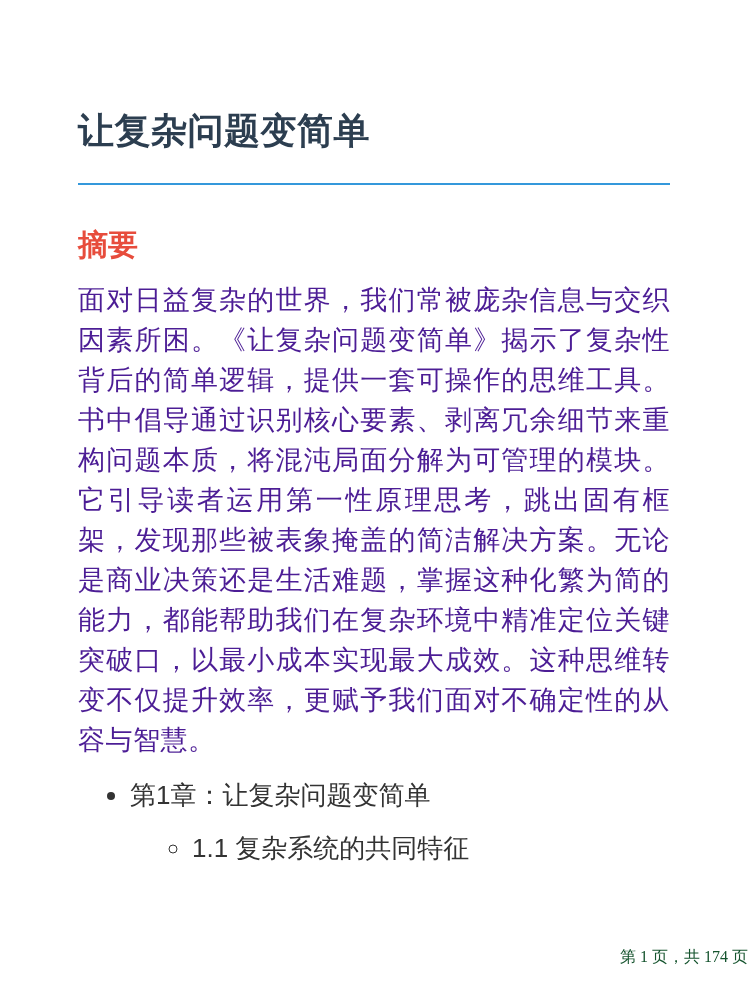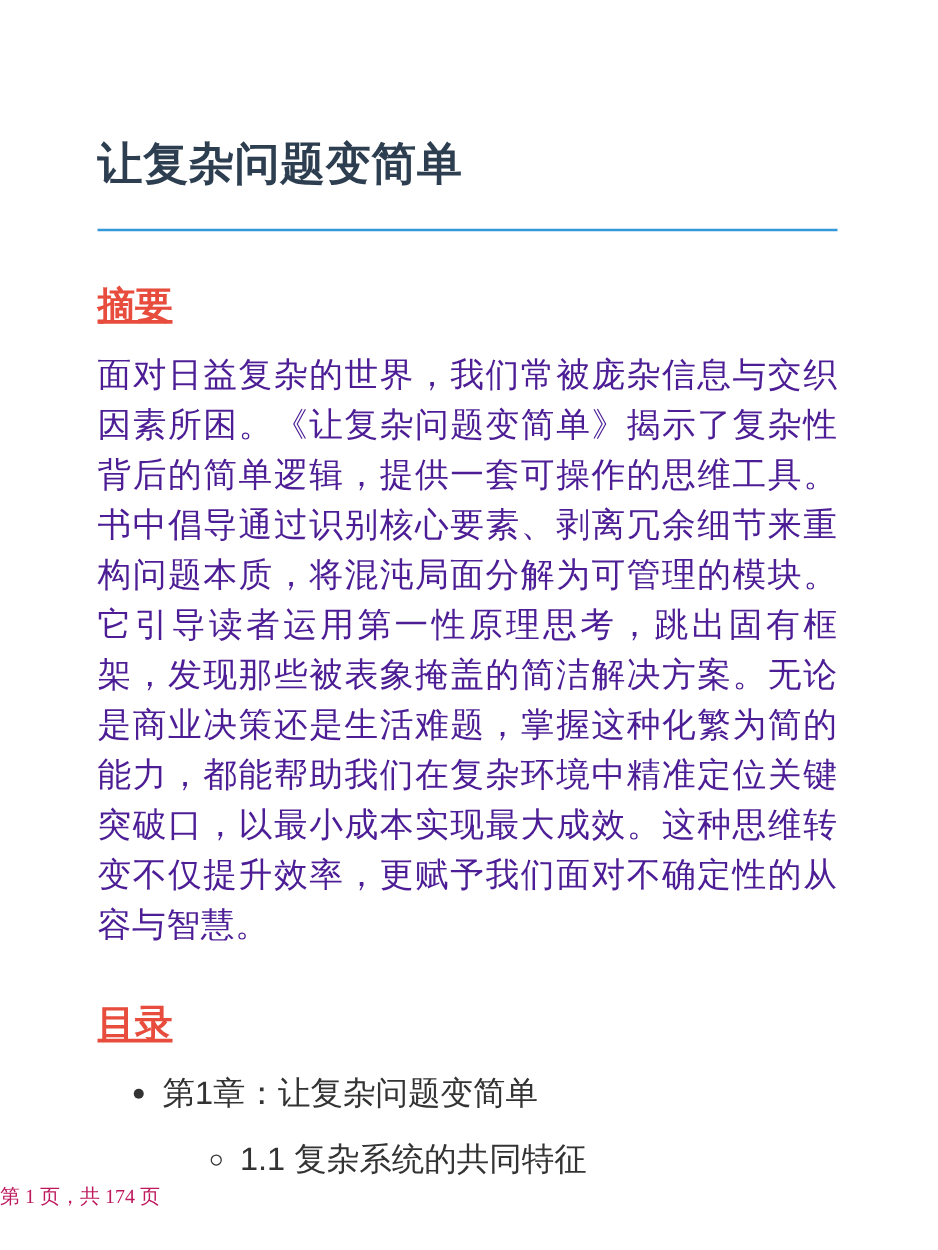--- a/index.html
+++ b/index.html
@@ -35,21 +35,20 @@
     border-top: 2px solid #3498db;
     margin: 0;
     height: 0;
   }
   .section-heading {
     margin: 40px 0 16px 0;
     font-size: 30px;
     line-height: 1.3;
     font-weight: 700;
     color: #e74c3c;
-    text-decoration: underline;
   }
   .abstract-body {
     margin: 0;
     font-size: 27px;
     line-height: 40px;
     color: #4c1d95;
     text-align: justify;
     letter-spacing: 0.5px;
   }
   ul.toc-list {
@@ -63,40 +62,39 @@
   ul.toc-sublist {
     margin: 14px 0 0 0;
     padding-left: 62px;
     list-style-type: circle;
   }
   .page-footer {
     position: absolute;
     left: 0;
     right: 0;
     bottom: 32px;
-    text-align: left;
+    text-align: right;
     font-family: "Liberation Serif", "DejaVu Serif", serif;
     font-size: 16px;
-    color: #be185d;
+    color: #14532d;
   }
 </style>
 </head>
 <body>
 
 <div class="page">
 
   <h1 class="doc-title">让复杂问题变简单</h1>
 
   <hr class="title-divider">
 
   <h2 class="section-heading">摘要</h2>
 
   <p class="abstract-body">面对日益复杂的世界，我们常被庞杂信息与交织因素所困。《让复杂问题变简单》揭示了复杂性背后的简单逻辑，提供一套可操作的思维工具。书中倡导通过识别核心要素、剥离冗余细节来重构问题本质，将混沌局面分解为可管理的模块。它引导读者运用第一性原理思考，跳出固有框架，发现那些被表象掩盖的简洁解决方案。无论是商业决策还是生活难题，掌握这种化繁为简的能力，都能帮助我们在复杂环境中精准定位关键突破口，以最小成本实现最大成效。这种思维转变不仅提升效率，更赋予我们面对不确定性的从容与智慧。</p>
 
-  <h2 class="section-heading">目录</h2>
 
   <ul class="toc-list">
     <li>
       <span>第1章：让复杂问题变简单</span>
       <ul class="toc-sublist">
         <li>
           <span>1.1 复杂系统的共同特征</span>
         </li>
       </ul>
     </li>

